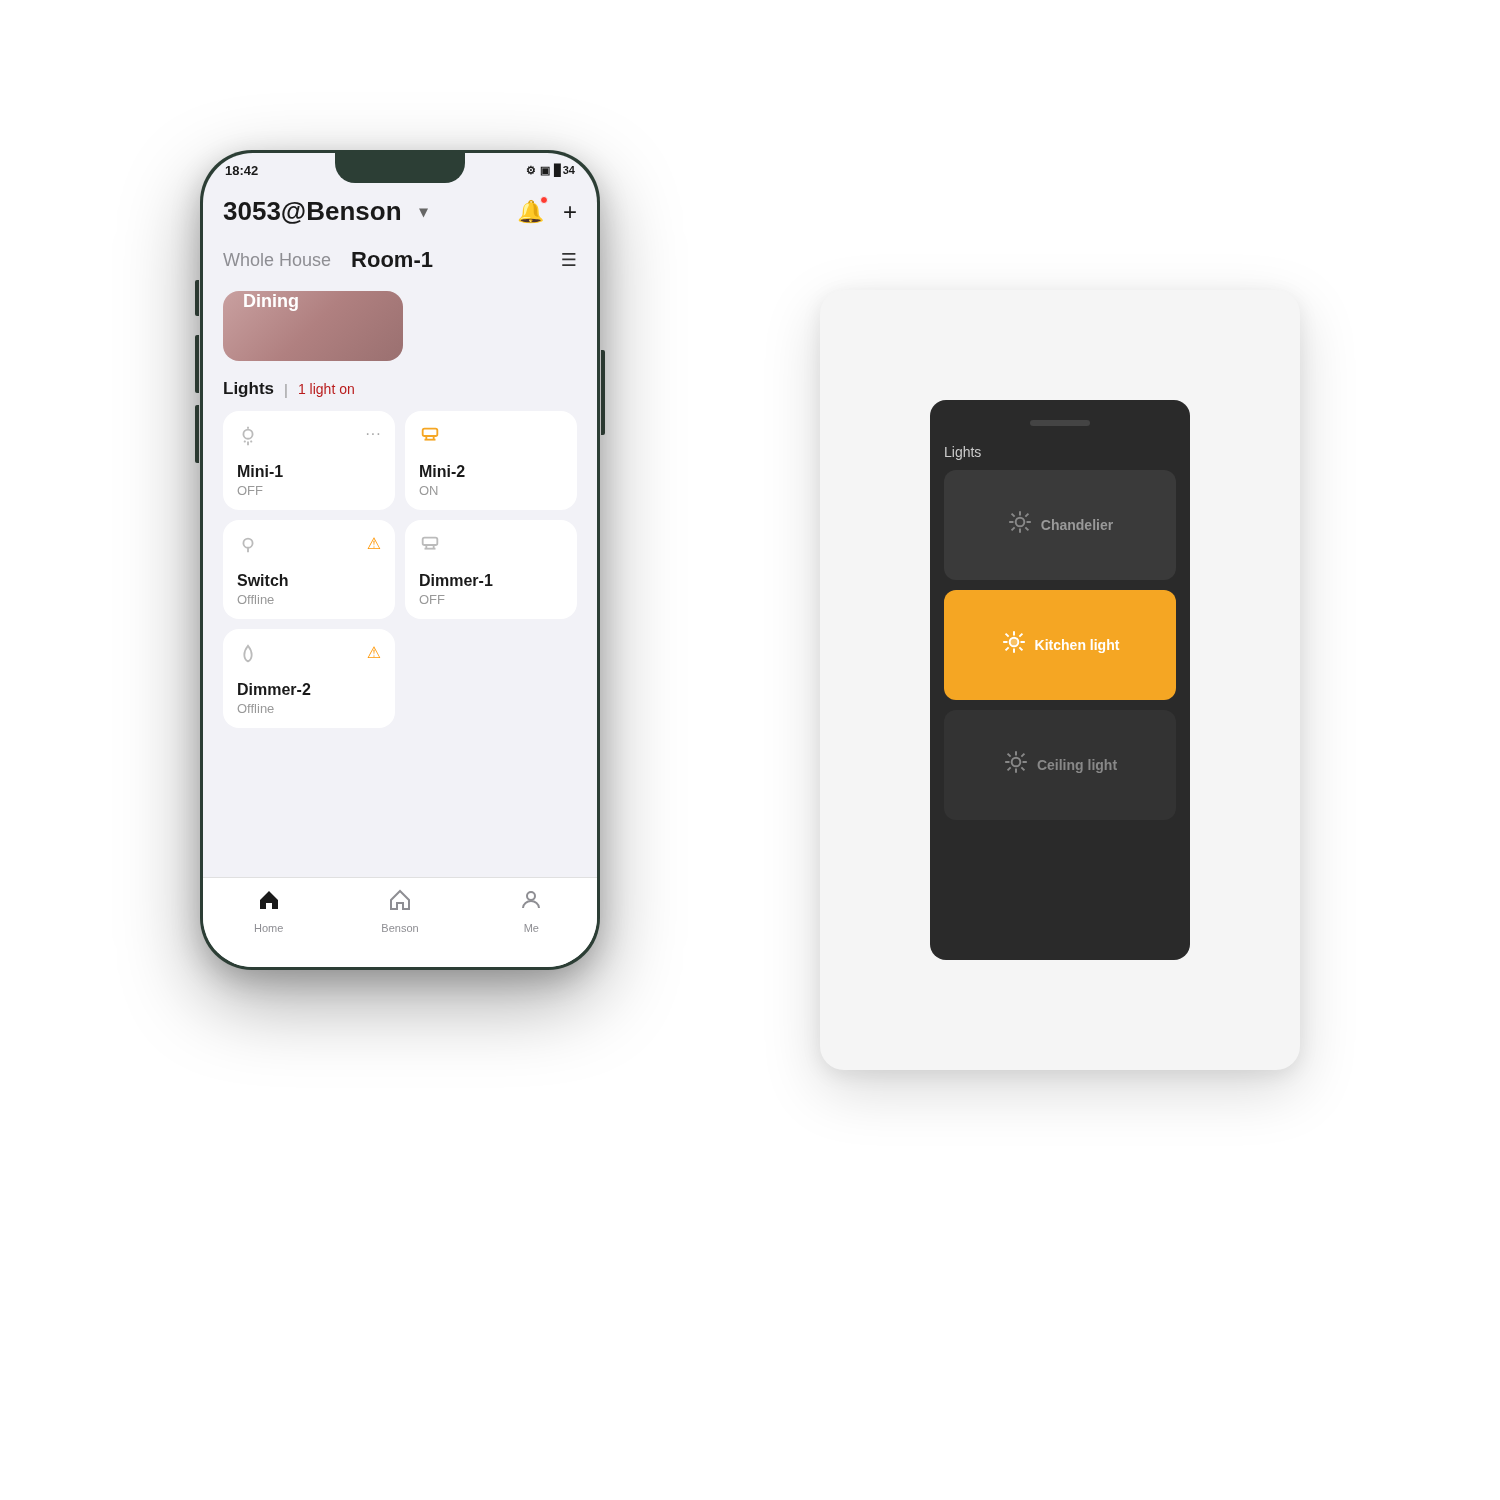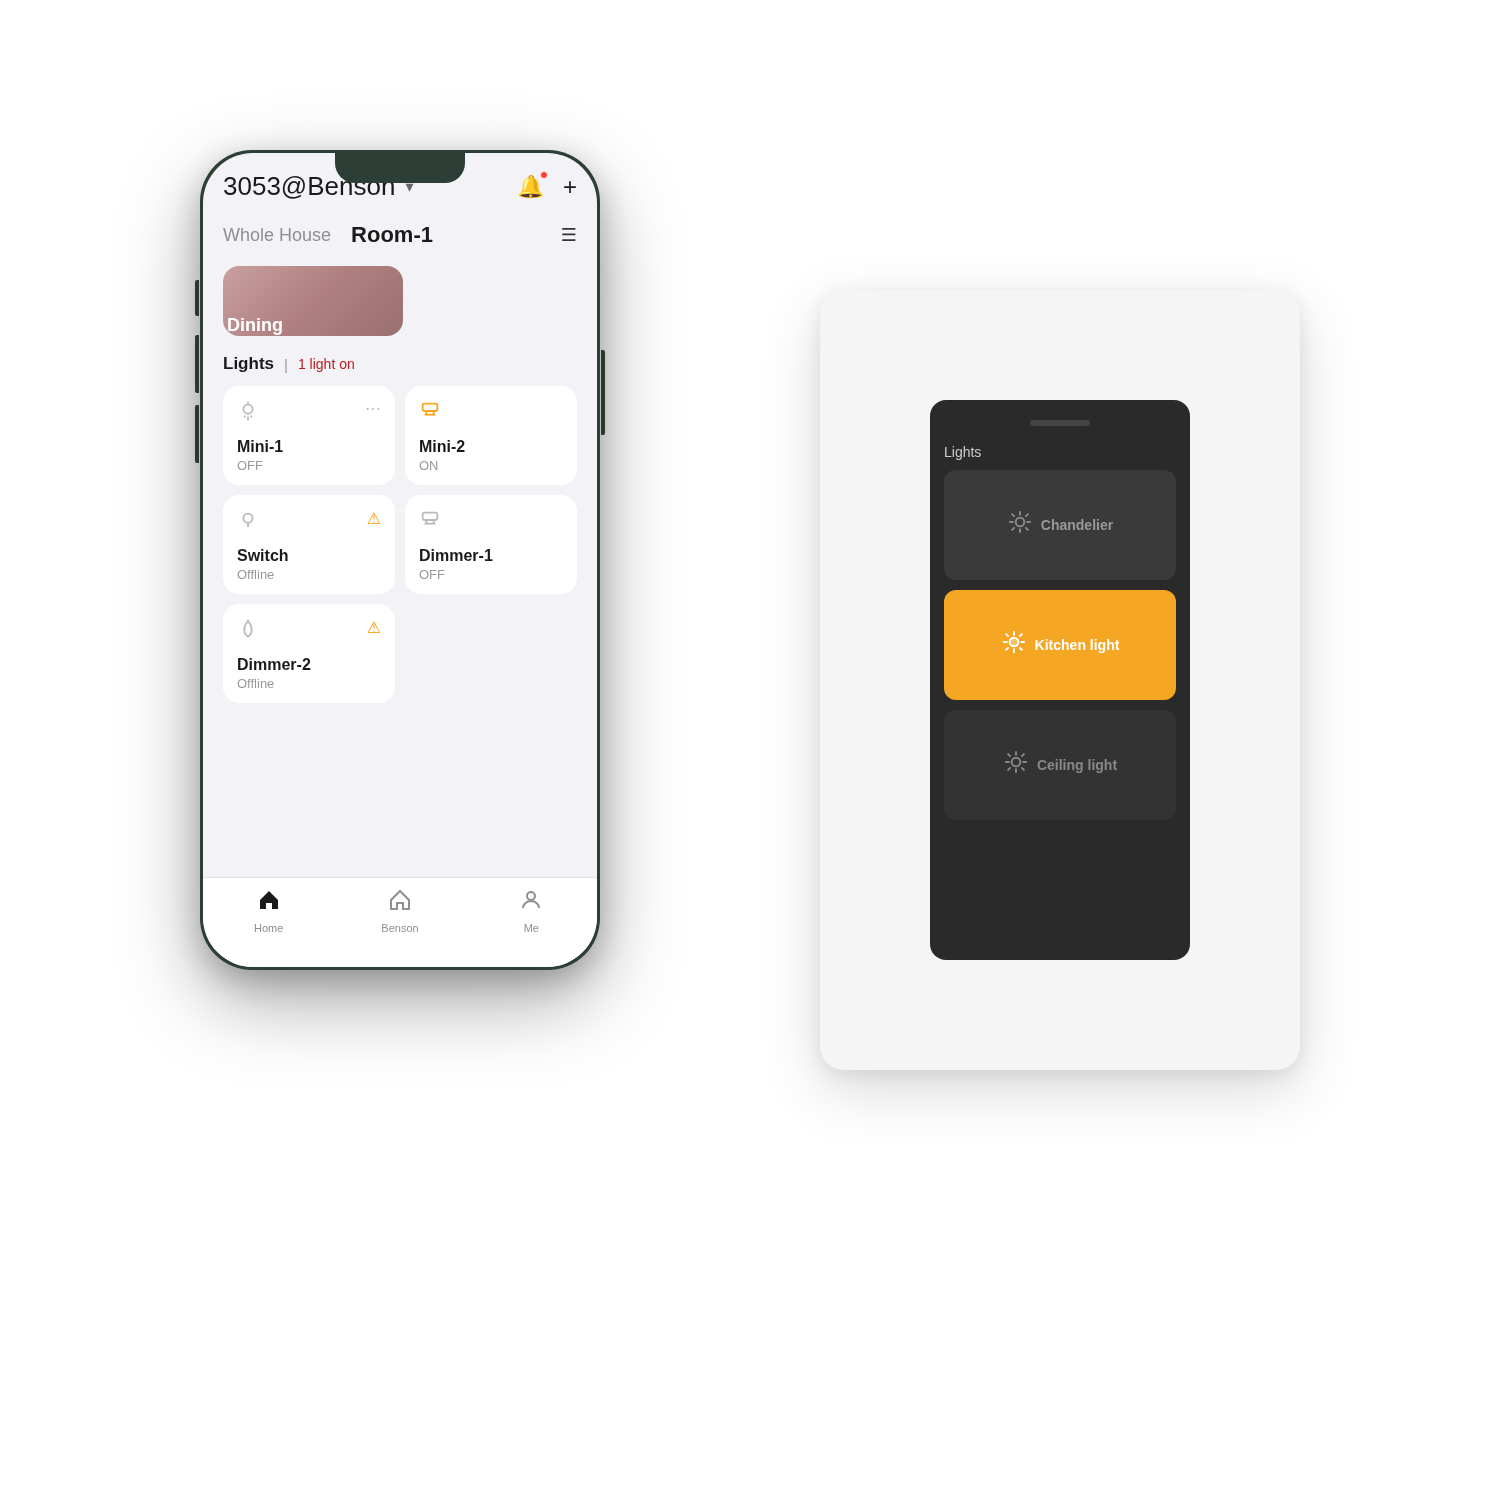--- a/index.html
+++ b/index.html
@@ -121,25 +121,25 @@
 
     
     .app-header {
       display: flex;
       justify-content: space-between;
       align-items: center;
       padding: 10px 0 16px;
     }
     .app-title {
       font-size: 26px;
-      font-weight: 400;
+      font-weight: 700;
       color: #1a1a1a;
       display: flex;
       align-items: center;
-      gap: 10px;
+      gap: 18px;
       justify-content: center;
     }
     .app-title-arrow {
       font-size: 16px;
       color: #666;
     }
     .header-icons {
       display: flex;
       align-items: center;
       gap: 18px;
@@ -184,22 +184,22 @@
       color: #333;
     }
 
     
     .dining-card {
       width: 180px;
       height: 70px;
       background: linear-gradient(135deg, #c9a0a0 0%, #b08080 50%, #9a7070 100%);
       border-radius: 16px;
       display: flex;
-      align-items: flex-end;
-      padding-left: 4px;
+      align-items: flex-start;
+      padding-left: 20px;
       margin-bottom: 18px;
     }
     .dining-label {
       font-size: 18px;
       font-weight: 600;
       color: #fff;
     }
 
     
     .lights-header {
@@ -411,20 +411,28 @@
 
       <div class="phone-btn-left-top"></div>
       <div class="phone-btn-left-mid1"></div>
       <div class="phone-btn-left-mid2"></div>
       <div class="phone-btn-right"></div>
 
       <div class="phone-inner">
 
         <div class="phone-notch"></div>
 
+        <div class="status-bar">
+          <span class="status-time">18:42</span>
+          <span class="status-icons">
+            <span>⚙</span>
+            <span>▣</span>
+            <span>▊34</span>
+          </span>
+        </div>
 
         <div class="app-content">
 
           <div class="app-header">
             <div class="app-title">
               <span>3053@Benson</span>
               <span class="app-title-arrow">▾</span>
             </div>
             <div class="header-icons">
               <div class="bell-icon-wrap">

